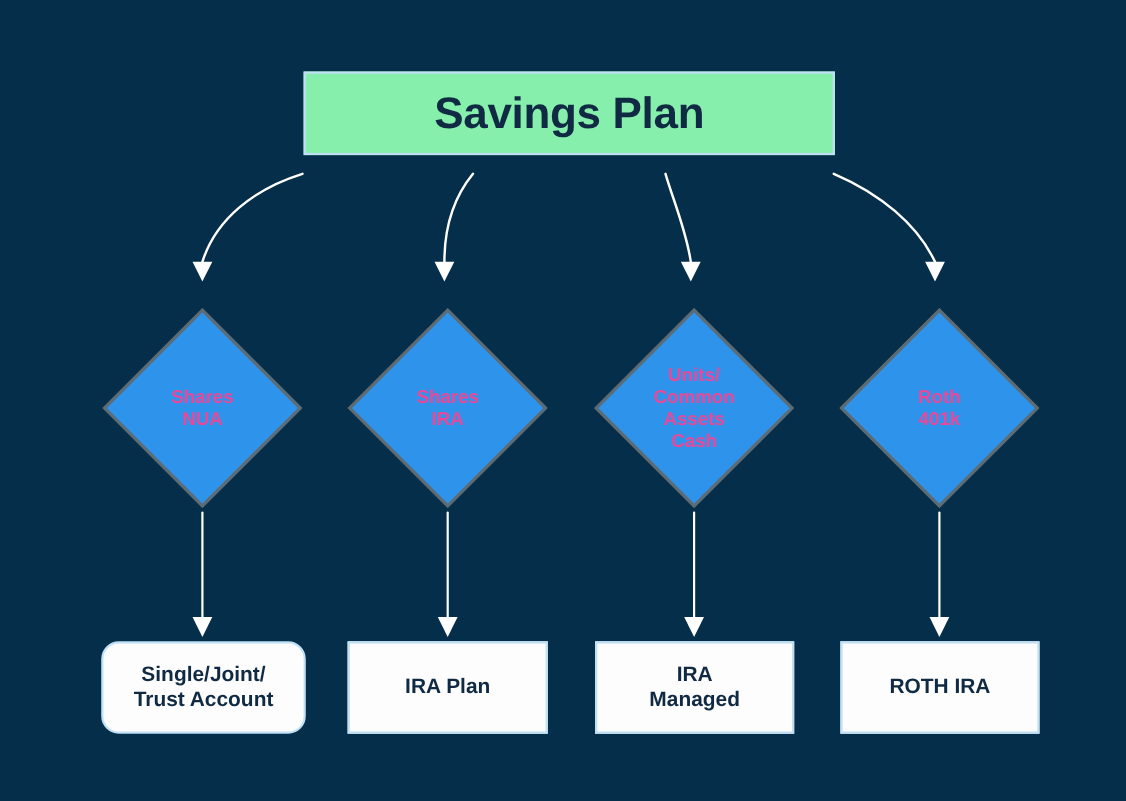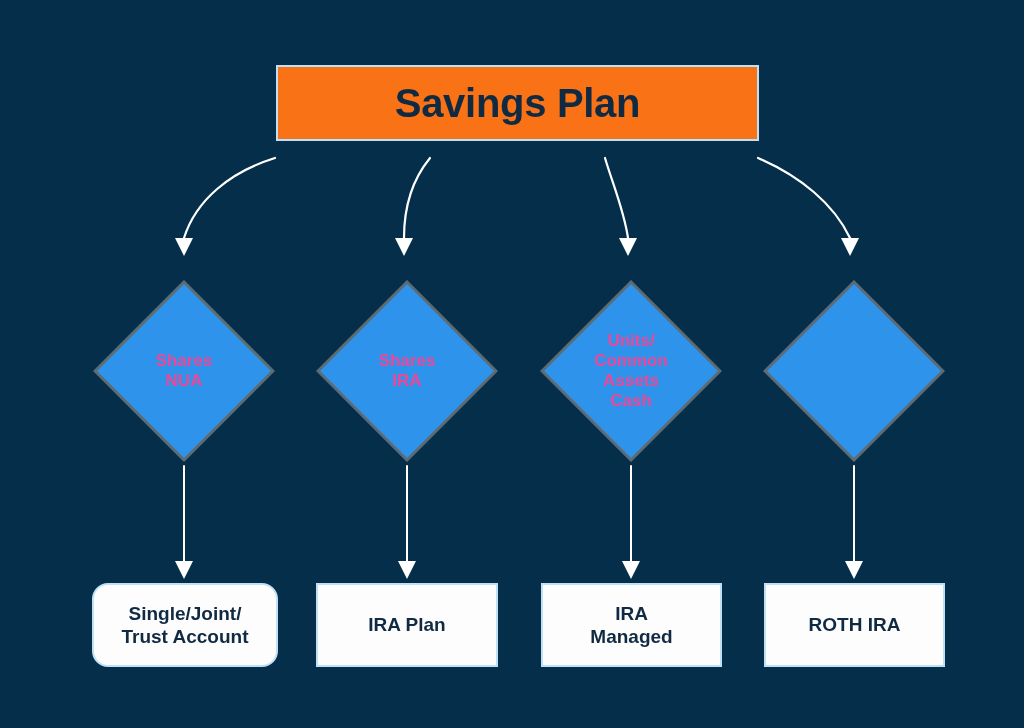--- a/index.html
+++ b/index.html
@@ -28,21 +28,21 @@
     pointer-events: none;
   }
 
   
   .title-box {
     position: absolute;
     left: 276px;
     top: 65px;
     width: 483px;
     height: 76px;
-    background: #f97316;
+    background: #86efac;
     border: 2px solid #bfe0f5;
     box-sizing: border-box;
     display: flex;
     align-items: center;
     justify-content: center;
   }
   .title-text {
     color: #102a43;
     font-size: 40px;
     font-weight: bold;
@@ -160,20 +160,22 @@
     <span class="diamond-label">Units/
 Common
 Assets
 Cash</span>
   </div>
 
   <div class="diamond" style="left:763px; top:280px;">
     <svg class="diamond-shape" viewBox="0 0 182 182" xmlns="http://www.w3.org/2000/svg">
       <polygon points="91,2 180,91 91,180 2,91" fill="#2e93ea" stroke="#5c6b74" stroke-width="3"></polygon>
     </svg>
+    <span class="diamond-label">Roth
+401k</span>
   </div>
 
   <div class="leaf-box" style="left:92px; top:583px; width:186px;border-radius:16px;">
     <span class="leaf-label">Single/Joint/
 Trust Account</span>
   </div>
 
   <div class="leaf-box" style="left:316px; top:583px; width:182px;">
     <span class="leaf-label">IRA Plan</span>
   </div>

